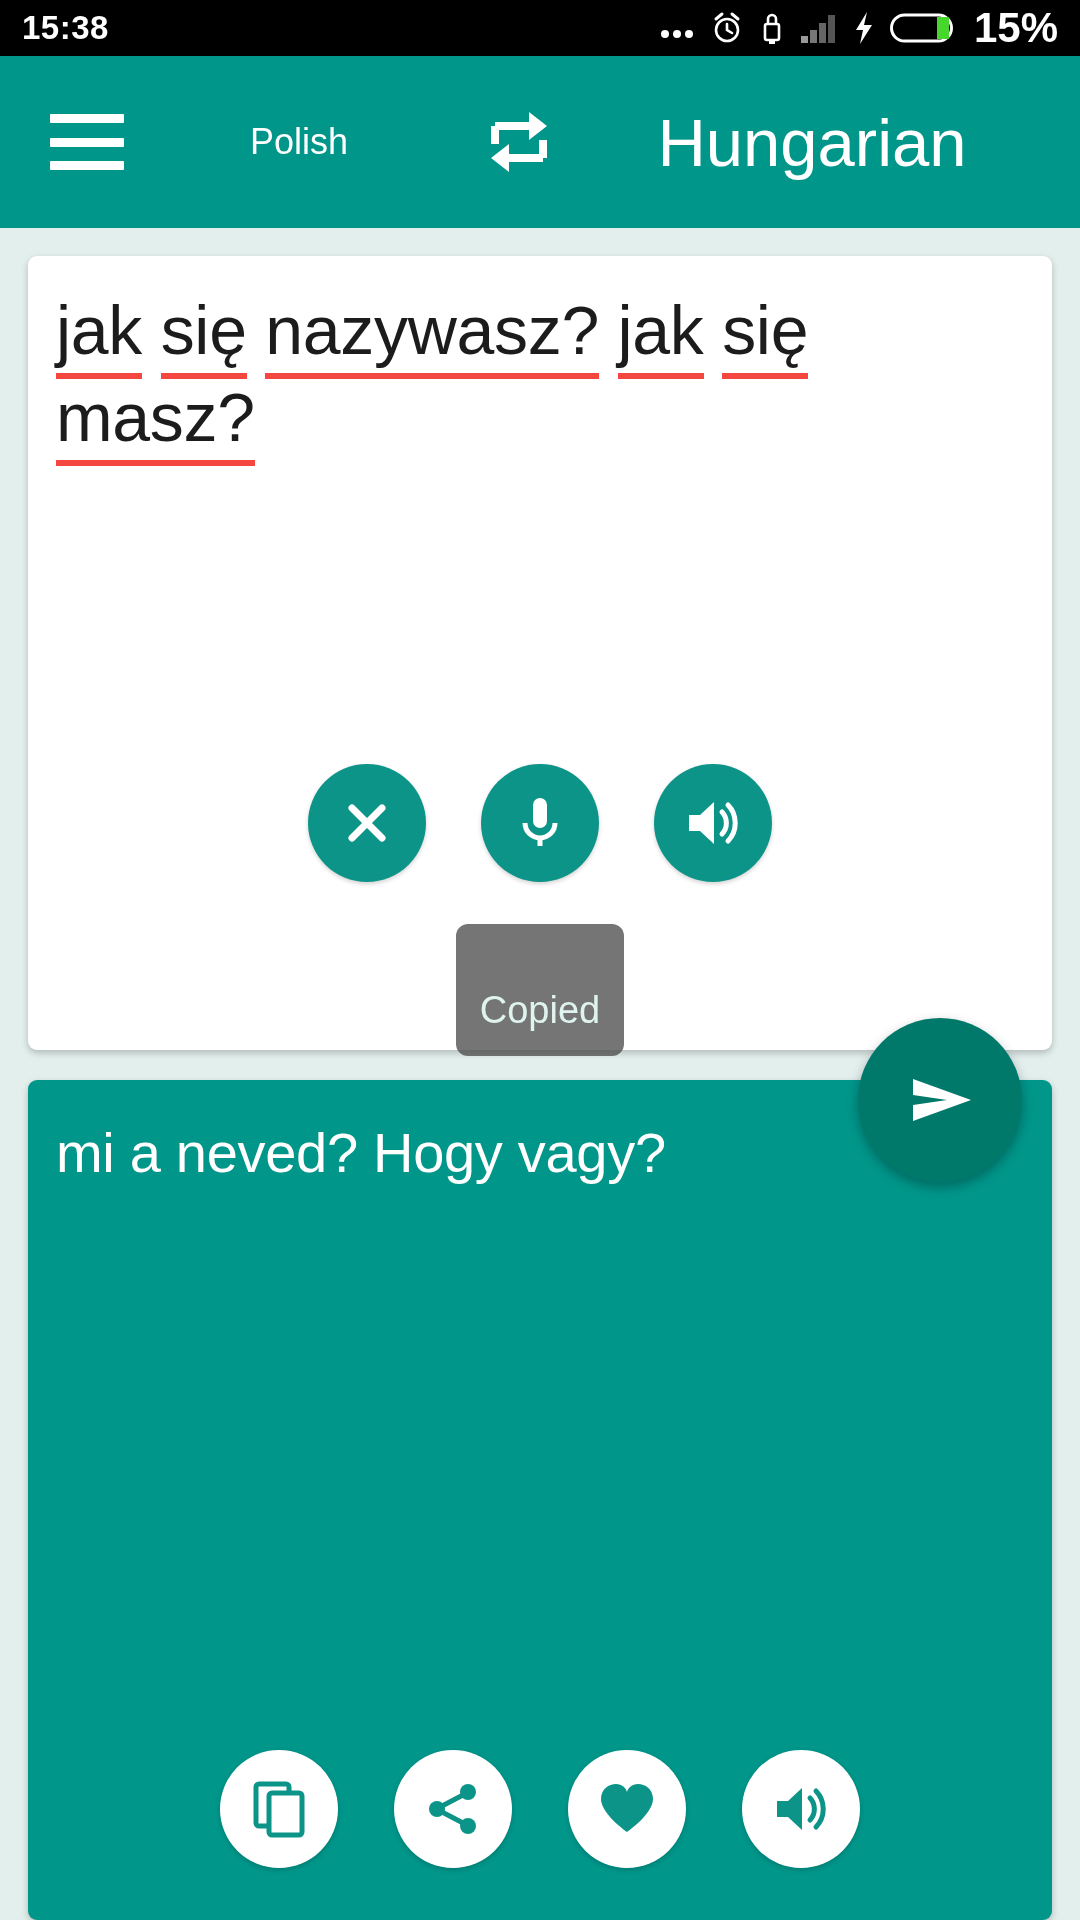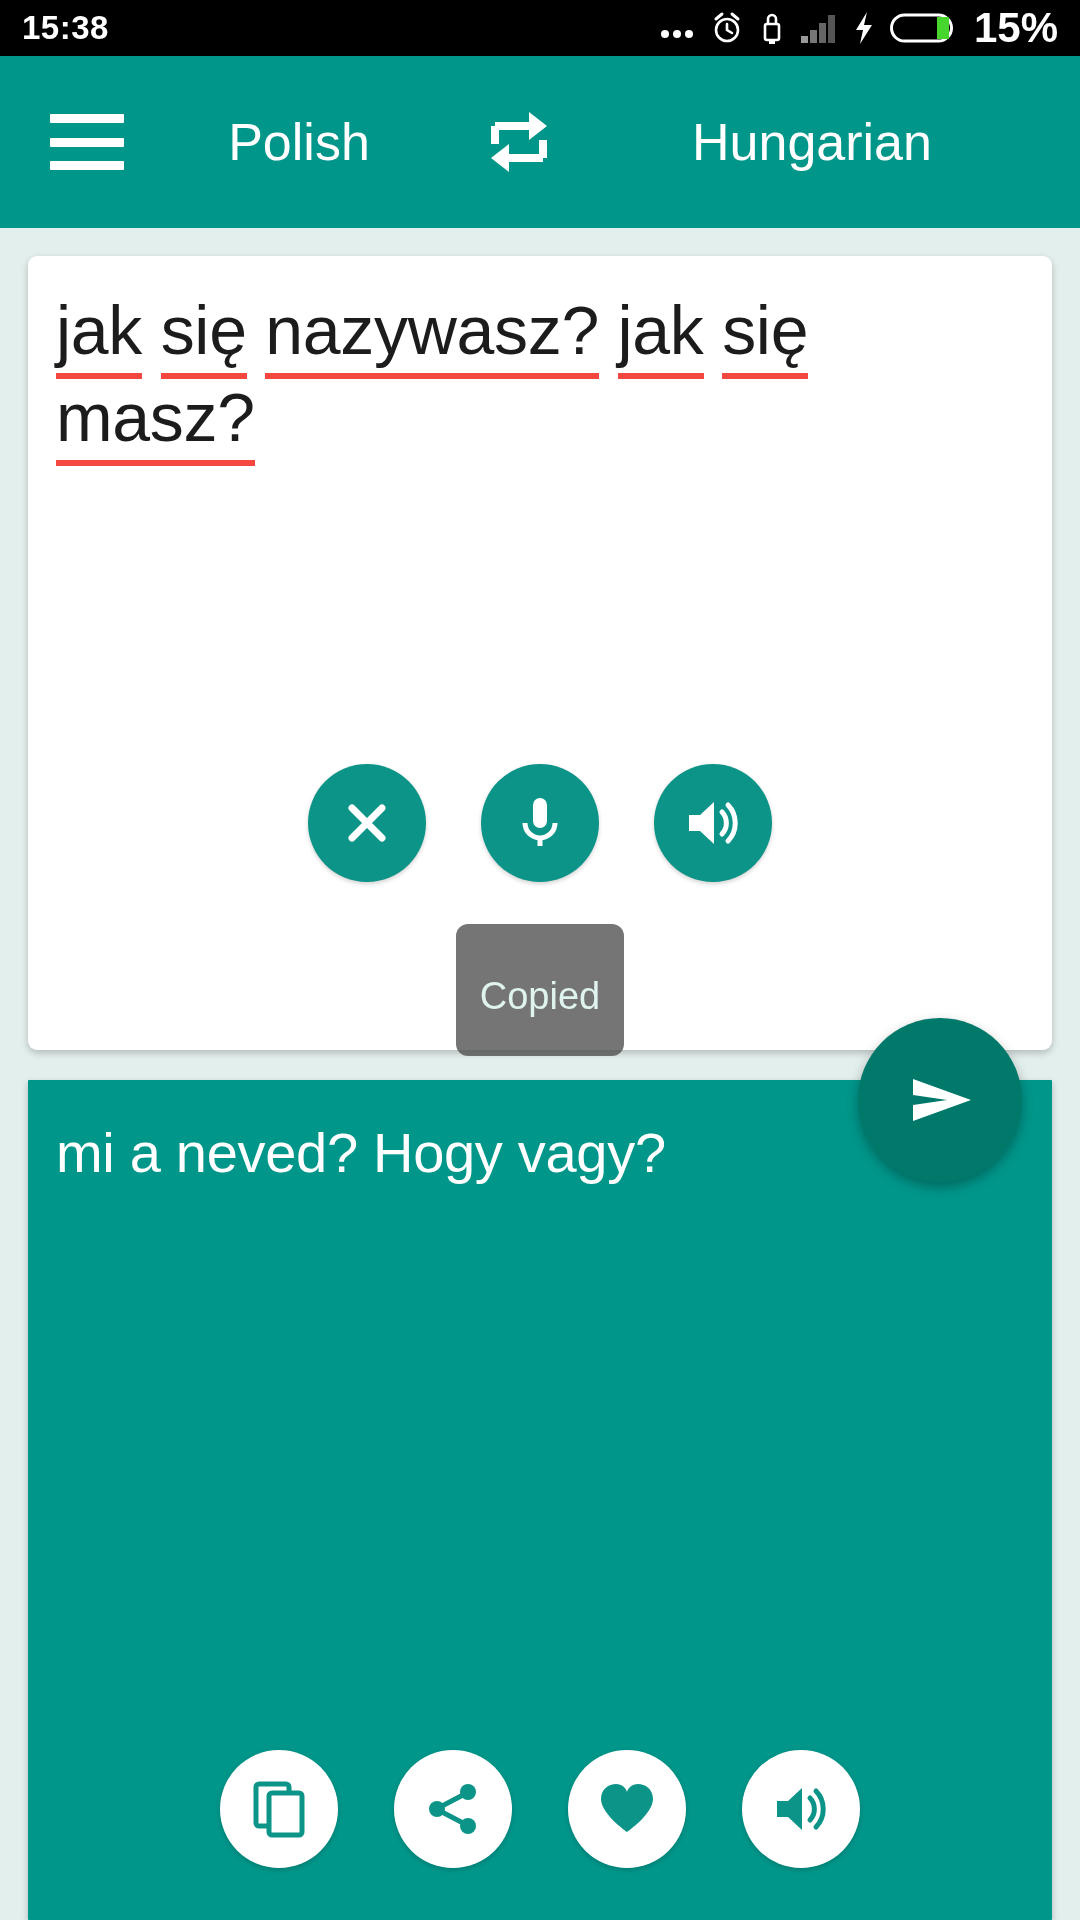--- a/index.html
+++ b/index.html
@@ -75,35 +75,35 @@
     height: 9px;
     width: 100%;
     background: #ffffff;
     border-radius: 1px;
   }
   .lang-left {
     flex: 0 0 auto;
     width: 330px;
     text-align: center;
     color: #ffffff;
-    font-size: 52px;
+    font-size: 36px;
     margin-left: 10px;
   }
   .swap-btn {
     width: 110px;
     display: flex;
     justify-content: center;
     align-items: center;
     cursor: pointer;
   }
   .lang-right {
     flex: 1 1 auto;
     text-align: center;
     color: #ffffff;
-    font-size: 52px;
+    font-size: 67px;
     padding-right: 30px;
   }
 
   
   .source-card {
     position: absolute;
     left: 28px;
     top: 256px;
     width: 1024px;
     height: 794px;
@@ -164,21 +164,21 @@
     position: absolute;
     left: 456px;
     top: 924px;
     width: 168px;
     height: 132px;
     background: rgba(78,78,78,0.78);
     border-radius: 12px;
     display: flex;
     align-items: flex-end;
     justify-content: center;
-    padding-bottom: 38px;
+    padding-bottom: 24px;
     box-sizing: border-box;
     z-index: 12;
   }
   .toast-text {
     color: #dff3ef;
     font-size: 38px;
   }
 
   
   .fab {
@@ -198,21 +198,21 @@
   }
 
   
   .target-card {
     position: absolute;
     left: 28px;
     top: 1080px;
     width: 1024px;
     height: 840px;
     background: #00968a;
-    border-radius: 1px;
+    border-radius: 9px;
     box-shadow: 0 3px 7px rgba(0,0,0,0.22);
   }
   .target-text {
     position: absolute;
     left: 28px;
     top: 38px;
     width: 960px;
     font-size: 56px;
     color: #ffffff;
     line-height: 1.25;

